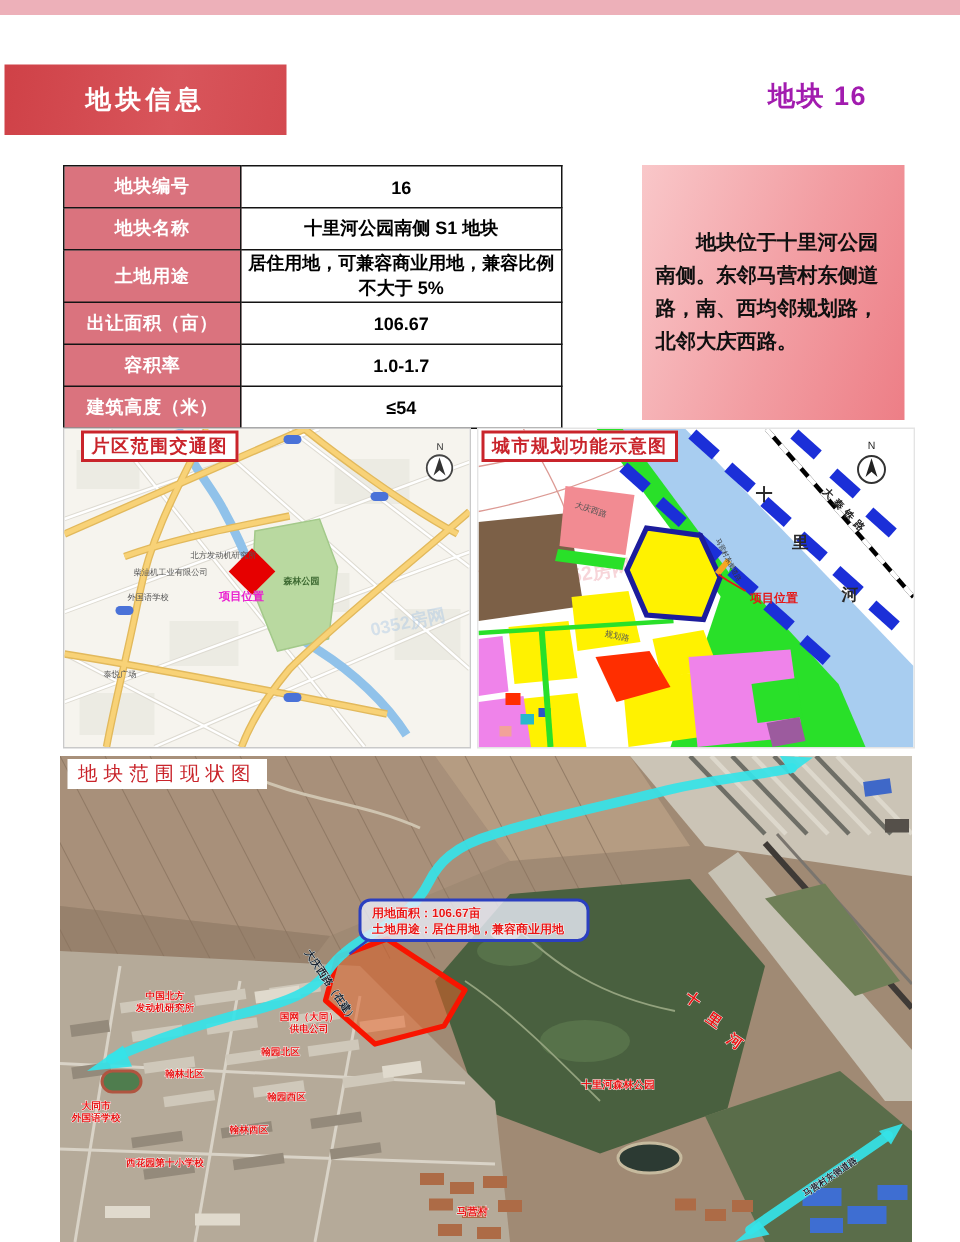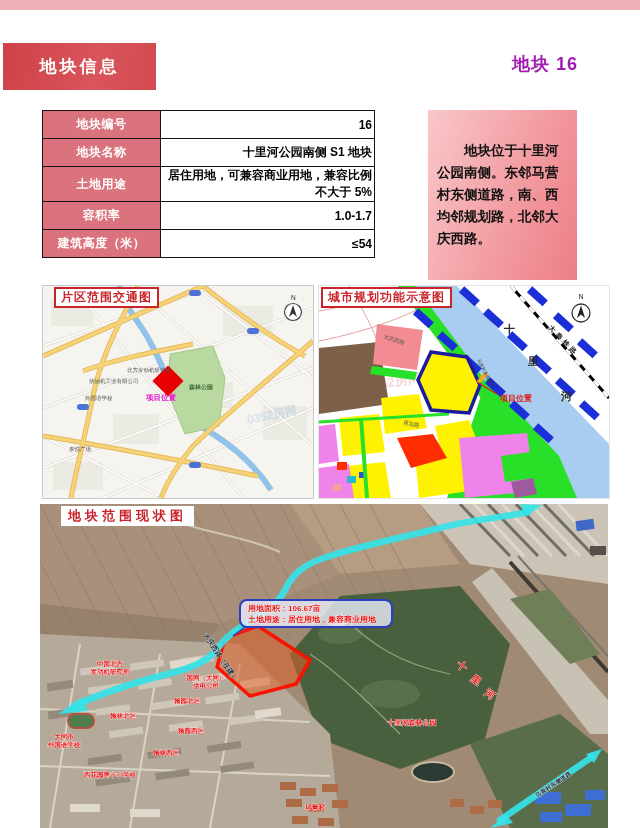--- a/index.html
+++ b/index.html
@@ -1,42 +1,42 @@
 <!DOCTYPE html>
 <html><head>
 <meta charset="utf-8">
 <style>
   html,body{margin:0;padding:0;background:#fff;}
   .page{position:relative;width:640px;height:828px;background:#fff;overflow:hidden;
         font-family:"Liberation Sans","DejaVu Sans",sans-serif;}
   .topstrip{position:absolute;left:0;top:0;width:640px;height:10px;background:#edb0b9;}
   .htitle{position:absolute;right:14px;top:16px;color:#c9242b;font-size:14.5px;font-weight:bold;letter-spacing:.5px;}
-  .banner{position:absolute;left:3px;top:43px;width:153px;height:47px;
+  .banner{position:absolute;left:3px;top:43px;width:188px;height:47px;
           background:linear-gradient(100deg,#cf4147 0%,#d8555b 60%,#d34a50 100%);
           display:flex;align-items:center;justify-content:center;}
   .banner span{color:#fff;font-size:17px;font-weight:bold;letter-spacing:3px;}
   .plotno{position:absolute;right:62px;top:52px;color:#a21caf;font-size:18px;font-weight:bold;letter-spacing:1px;}
   table.infotable{position:absolute;left:42px;top:110px;width:333px;border-collapse:collapse;}
   table.infotable td{border:1.5px solid #141414;height:27px;padding:0 2px;}
   td.lab{background:#da737e;color:#fff;font-size:12px;font-weight:bold;text-align:center;width:113px;letter-spacing:.5px;}
-  td.val{background:#fff;color:#000;font-size:12px;font-weight:bold;text-align:right;}
-  .note{position:absolute;left:428px;top:110px;width:149px;height:170px;
+  td.val{background:#fff;color:#000;font-size:12px;font-weight:bold;text-align:center;}
+  .note{position:absolute;left:428px;top:110px;width:175px;height:170px;
         background:linear-gradient(290deg,#ed7e86 0%,#f29da2 45%,#f9c7c9 100%);
         display:flex;align-items:center;box-sizing:border-box;padding:8px 9px;}
   .note p{margin:0;text-indent:2em;font-size:13.5px;font-weight:bold;color:#101010;line-height:1.62;}
   .map{position:absolute;top:285px;height:212px;}
   .map.left{left:42px;width:270px;border:1px solid #c9c9c9;}
   .map.right{left:318px;width:290px;border:1px solid #e4e4e4;}
   .map svg,.sat svg{display:block;width:100%;height:100%;}
   .maptitle{position:absolute;background:#fff;border:2px solid #c9242b;color:#c9242b;
             font-size:12px;font-weight:bold;padding:1px 5px;letter-spacing:1px;line-height:1.25;}
   .t1{left:54px;top:287px;} .t2{left:321px;top:287px;}
   .sat{position:absolute;left:40px;top:504px;width:568px;height:324px;background:#a08a74;}
   .sattitle{position:absolute;left:45px;top:506px;background:#fff;color:#c9242b;
-            font-size:13px;font-weight:bold;letter-spacing:4px;padding:1px 7px;margin-left:16px;}
+            font-size:13px;font-weight:normal;letter-spacing:4px;padding:1px 7px;}
   .rt{fill:#e81616;font-weight:bold;stroke:#ffffff;stroke-width:.55px;paint-order:stroke;}
   .roadtxt{fill:#1d2430;font-weight:bold;stroke:#e8f6f6;stroke-width:.4px;paint-order:stroke;}
   .maplab{fill:#555;font-size:5.5px;}
   text{font-family:"Liberation Sans","DejaVu Sans",sans-serif;}
 </style>
 </head>
 <body>
 
 <div class="page">
   <div class="topstrip"></div>
@@ -51,20 +51,24 @@
         <td class="lab">地块编号</td>
         <td class="val">16</td>
       </tr>
       <tr>
         <td class="lab">地块名称</td>
         <td class="val">十里河公园南侧 S1 地块</td>
       </tr>
       <tr>
         <td class="lab">土地用途</td>
         <td class="val">居住用地，可兼容商业用地，兼容比例不大于 5%</td>
+      </tr>
+      <tr>
+        <td class="lab">出让面积（亩）</td>
+        <td class="val">106.67</td>
       </tr>
       <tr>
         <td class="lab">容积率</td>
         <td class="val">1.0-1.7</td>
       </tr>
       <tr>
         <td class="lab">建筑高度（米）</td>
         <td class="val">≤54</td>
       </tr>
     </tbody>

